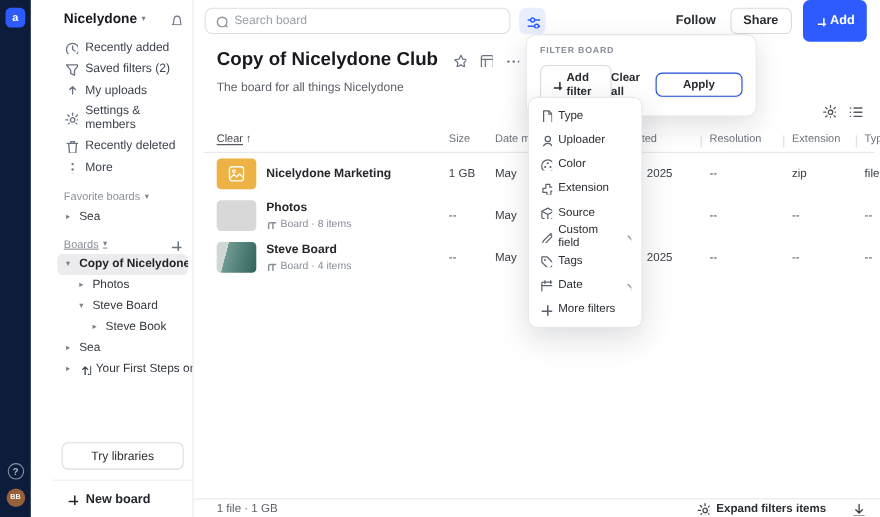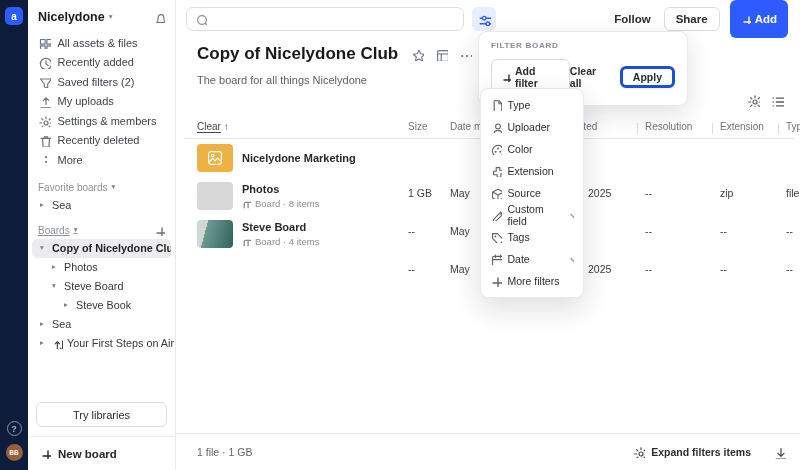--- a/index.html
+++ b/index.html
@@ -19,21 +19,21 @@
   .logo { width:18px; height:18px; border-radius:5px; background:#2e5bff; color:#fff;
           display:flex; align-items:center; justify-content:center; font-size:10px; font-weight:700; }
   .rail-bottom { margin-top:auto; display:flex; flex-direction:column; align-items:center; gap:8px; }
   .help { width:15px; height:15px; border-radius:50%; border:1.2px solid #8b93a3; color:#aab1bf;
           font-size:9px; font-weight:700; display:flex; align-items:center; justify-content:center; }
   .avatar { width:17px; height:17px; border-radius:50%; background:#96603c; color:#fff;
             font-size:6.5px; font-weight:700; display:flex; align-items:center; justify-content:center; }
 
   
   .sidebar { position:absolute; left:28px; top:0; bottom:0; width:148px; background:#fff;
-             border-right:1px solid #e8e9eb; display:flex; flex-direction:column; padding-top:8px; z-index:4; }
+             border-right:1px solid #e8e9eb; display:flex; flex-direction:column; padding-top:8px; z-index:4;padding-left:20px; }
   .ws-row { display:flex; align-items:center; gap:4px; padding:2px 10px 9px; }
   .ws-name { font-size:12.5px; font-weight:700; color:#191b1f; }
   .caret { font-size:7.5px; color:#7c828c; line-height:1; }
   .ws-bell { margin-left:auto; color:#6b7280; }
   .nav-item { display:flex; align-items:center; gap:7px; padding:3.5px 10px; font-size:11px; color:#3d434d; }
   .nav-item .ic { color:#6b7280; width:12.5px; height:12.5px; }
   .section-row { display:flex; align-items:center; gap:4px; padding:4px 10px 3px; font-size:10px; color:#8b909a; }
   .section-row .plus { margin-left:auto; color:#6b7280; width:11px; height:11px; }
   .mt8 { margin-top:8px; } .mt6 { margin-top:6px;text-decoration:underline; }
   .tree-item { display:flex; align-items:center; gap:4px; padding:3.5px 10px 3.5px 12px;
@@ -86,43 +86,43 @@
   .vsep { position:absolute; top:3px; width:1px; height:11px; background:#dadde1; }
   .trow { position:relative; height:38px; }
   .thumb { position:absolute; left:12px; top:5px; width:36px; height:28px; border-radius:4px; }
   .t-amber { background:#eeb244; color:#fff; display:flex; align-items:center; justify-content:center; }
   .t-gray  { background:#d8d8d8; }
   .t-teal  { background:linear-gradient(105deg,#cfd8d2 0%,#cfd8d2 26%,#6f9a93 26%,#497a73 68%,#35605a 100%); }
   .t-name { position:absolute; left:57px; top:50%; transform:translateY(-50%); white-space:nowrap; }
   .t-name .nm { font-size:11px; font-weight:600; color:#26282c; }
   .t-sub { display:flex; align-items:center; gap:4px; margin-top:2.5px; font-size:9.5px; color:#878d96; }
   .t-sub .ic { width:9px; height:9px; }
-  .cell { position:absolute; top:50%; transform:translateY(-50%); font-size:10.5px; color:#3c4046; white-space:nowrap;margin-top:35px; }
+  .cell { position:absolute; top:50%; transform:translateY(-50%); font-size:10.5px; color:#3c4046; white-space:nowrap; }
 
   
-  .bottombar { position:absolute; left:0; right:0; bottom:0; height:37px; border-top:1px solid #e7e8ea;
+  .bottombar { position:absolute; left:0; right:0; bottom:0; height:17px; border-top:1px solid #e7e8ea;
                display:flex; align-items:center; padding:0 14px 0 21px; background:#fff; }
   .summary { font-size:10.5px; color:#5f6368; }
   .expand { margin-left:auto; display:flex; align-items:center; gap:6px; font-size:10.5px;
             font-weight:600; color:#2a2d31; }
   .expand .ic { width:12px; height:12px; color:#44484f; }
   .dl { margin-left:22px; color:#3c4046; }
   .dl .ic { width:13px; height:13px; }
 
   
   .popover { position:absolute; left:478px; top:31px; width:210px; background:#fff;
              border:1px solid #e7e8ec; border-radius:9px; box-shadow:0 8px 24px rgba(20,24,40,.13);
              padding:9px 12px 10px; z-index:30; }
   .pop-title { font-size:8px; font-weight:700; letter-spacing:.7px; color:#878d97; }
   .pop-row { display:flex; align-items:center; margin-top:9px; }
   .btn-addfilter { height:36px; padding:0 9px; border:1px solid #d8dbe0; border-radius:6px; background:#fff;
                    font-size:10.5px; font-weight:600; color:#2a2d31; display:flex; align-items:center; gap:4px; }
   .btn-addfilter .ic { width:10px; height:10px; }
   .clear { margin-left:auto; font-size:10.5px; font-weight:600; color:#2a2d31; }
-  .btn-apply { margin-left:10px; height:22px; padding:0 10px; border:3px solid #1d4ed8; border-radius:6px;
+  .btn-apply { margin-left:10px; height:22px; padding:0 24px; border:1px solid #1d4ed8; border-radius:6px;
                background:#fff; font-size:10.5px; font-weight:700; color:#2a2d31; display:flex;
                align-items:center; box-shadow:0 1px 2px rgba(0,0,0,.07); }
   .menu { position:absolute; left:480px; top:88px; width:104px; background:#fff; border:1px solid #e7e8ec;
           border-radius:8px; box-shadow:0 10px 28px rgba(20,24,40,.15); padding:5px 0; z-index:31; }
   .mi { display:flex; align-items:center; gap:6px; height:22px; padding:0 9px; font-size:10.5px; color:#2a2d31; }
   .mi .ic { color:#5c626b; width:11.5px; height:11.5px; }
   .mi .chev { margin-left:auto; color:#9aa0a8; width:9px; height:9px; }
 </style>
 </head>
 <body>
@@ -251,26 +251,20 @@
     <div class="ws-row">
       <span class="ws-name">Nicelydone</span>
       <span class="caret">▾</span>
       <svg class="ic ws-bell">
           <use href="#i-bell"></use>
         </svg>
     </div>
 
     <div class="nav-item">
       <svg class="ic">
-          <use href="#i-grid"></use>
-        </svg>
-      <span>All assets &amp; files</span>
-    </div>
-    <div class="nav-item">
-      <svg class="ic">
           <use href="#i-clock"></use>
         </svg>
       <span>Recently added</span>
     </div>
     <div class="nav-item">
       <svg class="ic">
           <use href="#i-funnel"></use>
         </svg>
       <span>Saved filters (2)</span>
     </div>
@@ -353,20 +347,21 @@
       <span>New board</span>
     </div>
   </nav>
 
   <main class="main">
     <div class="topbar">
       <div class="search">
         <svg class="ic">
             <use href="#i-search"></use>
           </svg>
+        <input type="text" placeholder="Search board" style="">
       </div>
       <div class="filter-toggle">
         <svg class="ic" style="width:13px;height:13px">
             <use href="#i-sliders"></use>
           </svg>
       </div>
       <div class="top-right">
         <span class="follow">Follow</span>
         <span class="btn-share">Share</span>
         <span class="btn-add">

